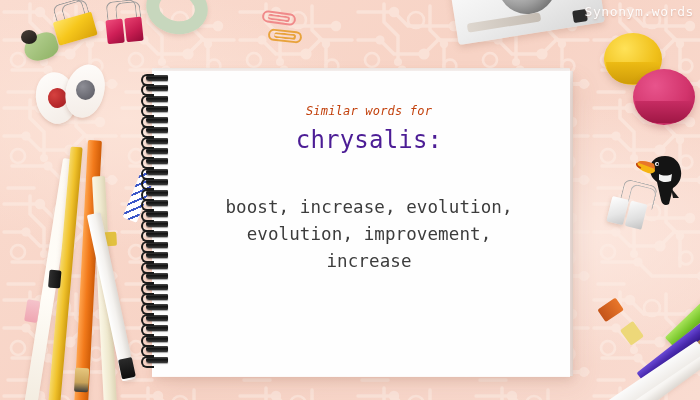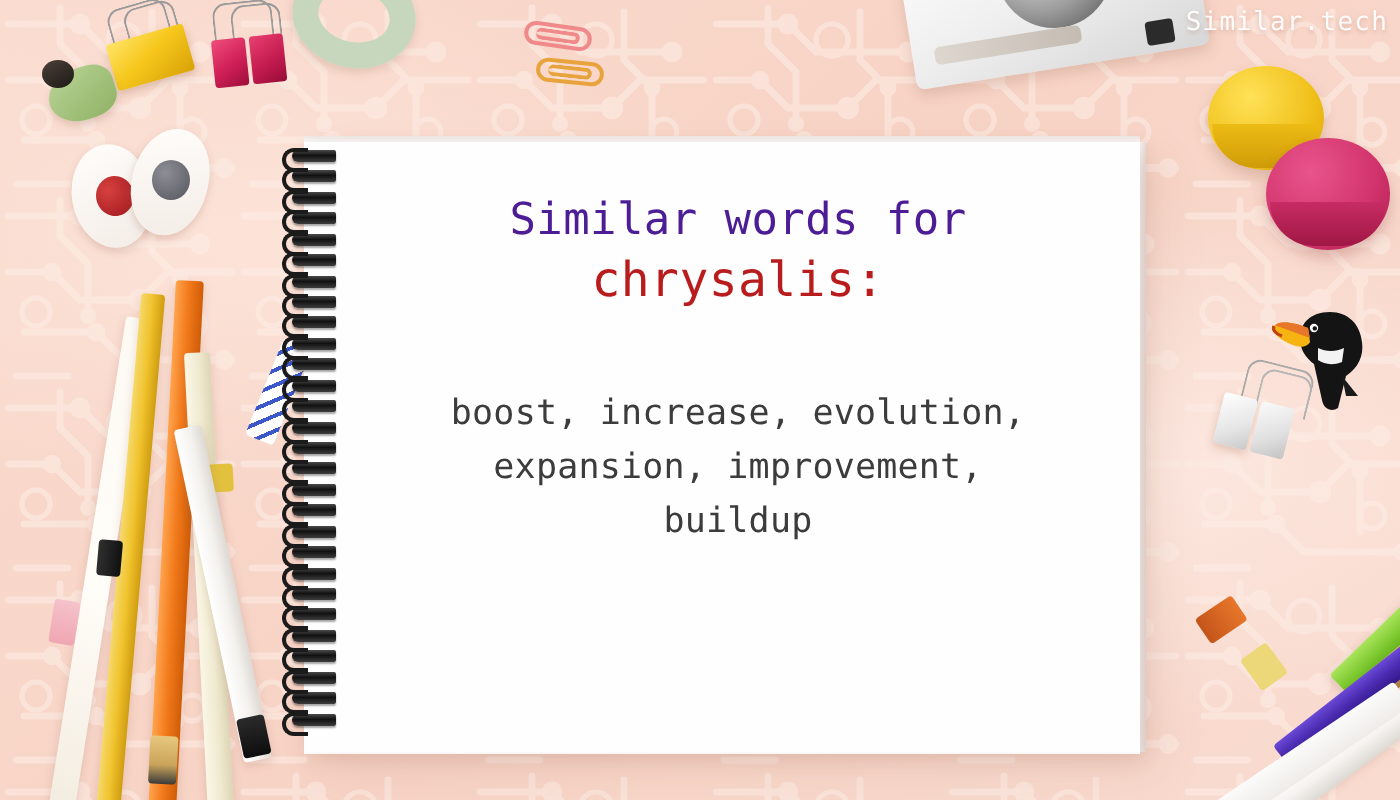--- a/index.html
+++ b/index.html
@@ -82,29 +82,30 @@
     border-radius: 6px 0 0 6px;
   }
 
   
   .content {
     position: absolute;
     left: 30px; right: 14px; top: 27px;
     text-align: center;
   }
   .title-1 {
-    font-size: 22px;
+    font-size: 12px;
     line-height: 26px;
-    color: #4c1d95;
+    color: #c2410c;
     letter-spacing: .2px;
+    font-style: italic;
   }
   .title-2 {
     font-size: 24px;
     line-height: 32px;
-    color: #b91c1c;
+    color: #4c1d95;
     letter-spacing: .2px;
   }
   .wordlist {
     margin-top: 38px;
     color: #3c3c3c;
     font-size: 17.5px;
     line-height: 27px;
     letter-spacing: .1px;
   }
   .wordlist div { white-space: nowrap; }
@@ -390,21 +391,21 @@
         <div class="coil" style="top: 271.143px;"></div>
         <div class="coil" style="top: 281.571px;"></div>
       </div>
 
     <div class="content">
       <div class="title-1">Similar words for</div>
       <div class="title-2">chrysalis:</div>
 
       <div class="wordlist" id="wordlist">
           <div>boost, increase, evolution,</div>
-          <div>expansion, improvement,</div>
-          <div>buildup</div>
+          <div>evolution, improvement,</div>
+          <div>increase</div>
         </div>
     </div>
   </div>
 
-  <div class="logo">Similar.tech</div>
+  <div class="logo">Synonym.words</div>
 
 </div>
 
 </body></html>

